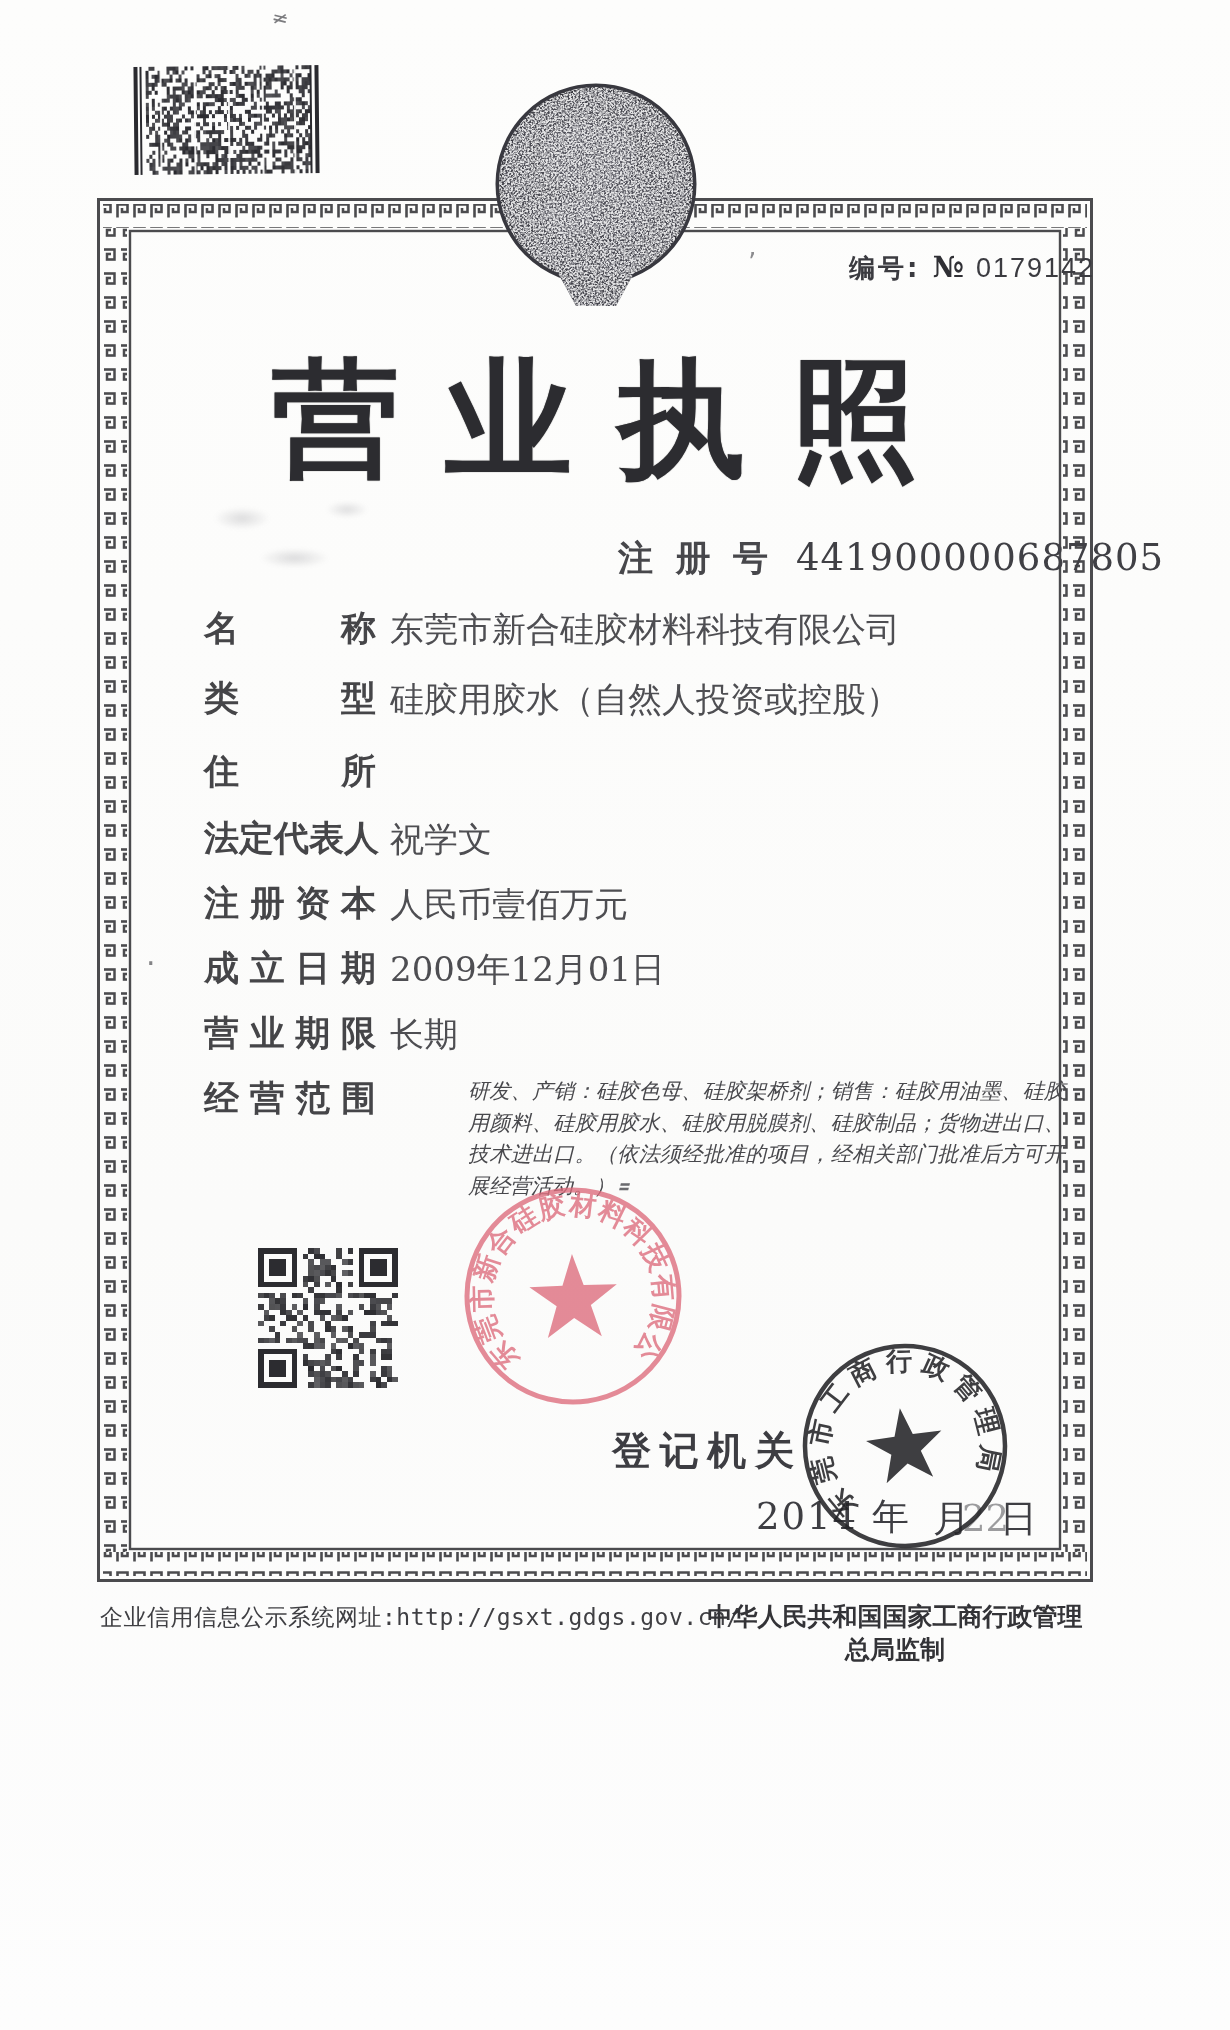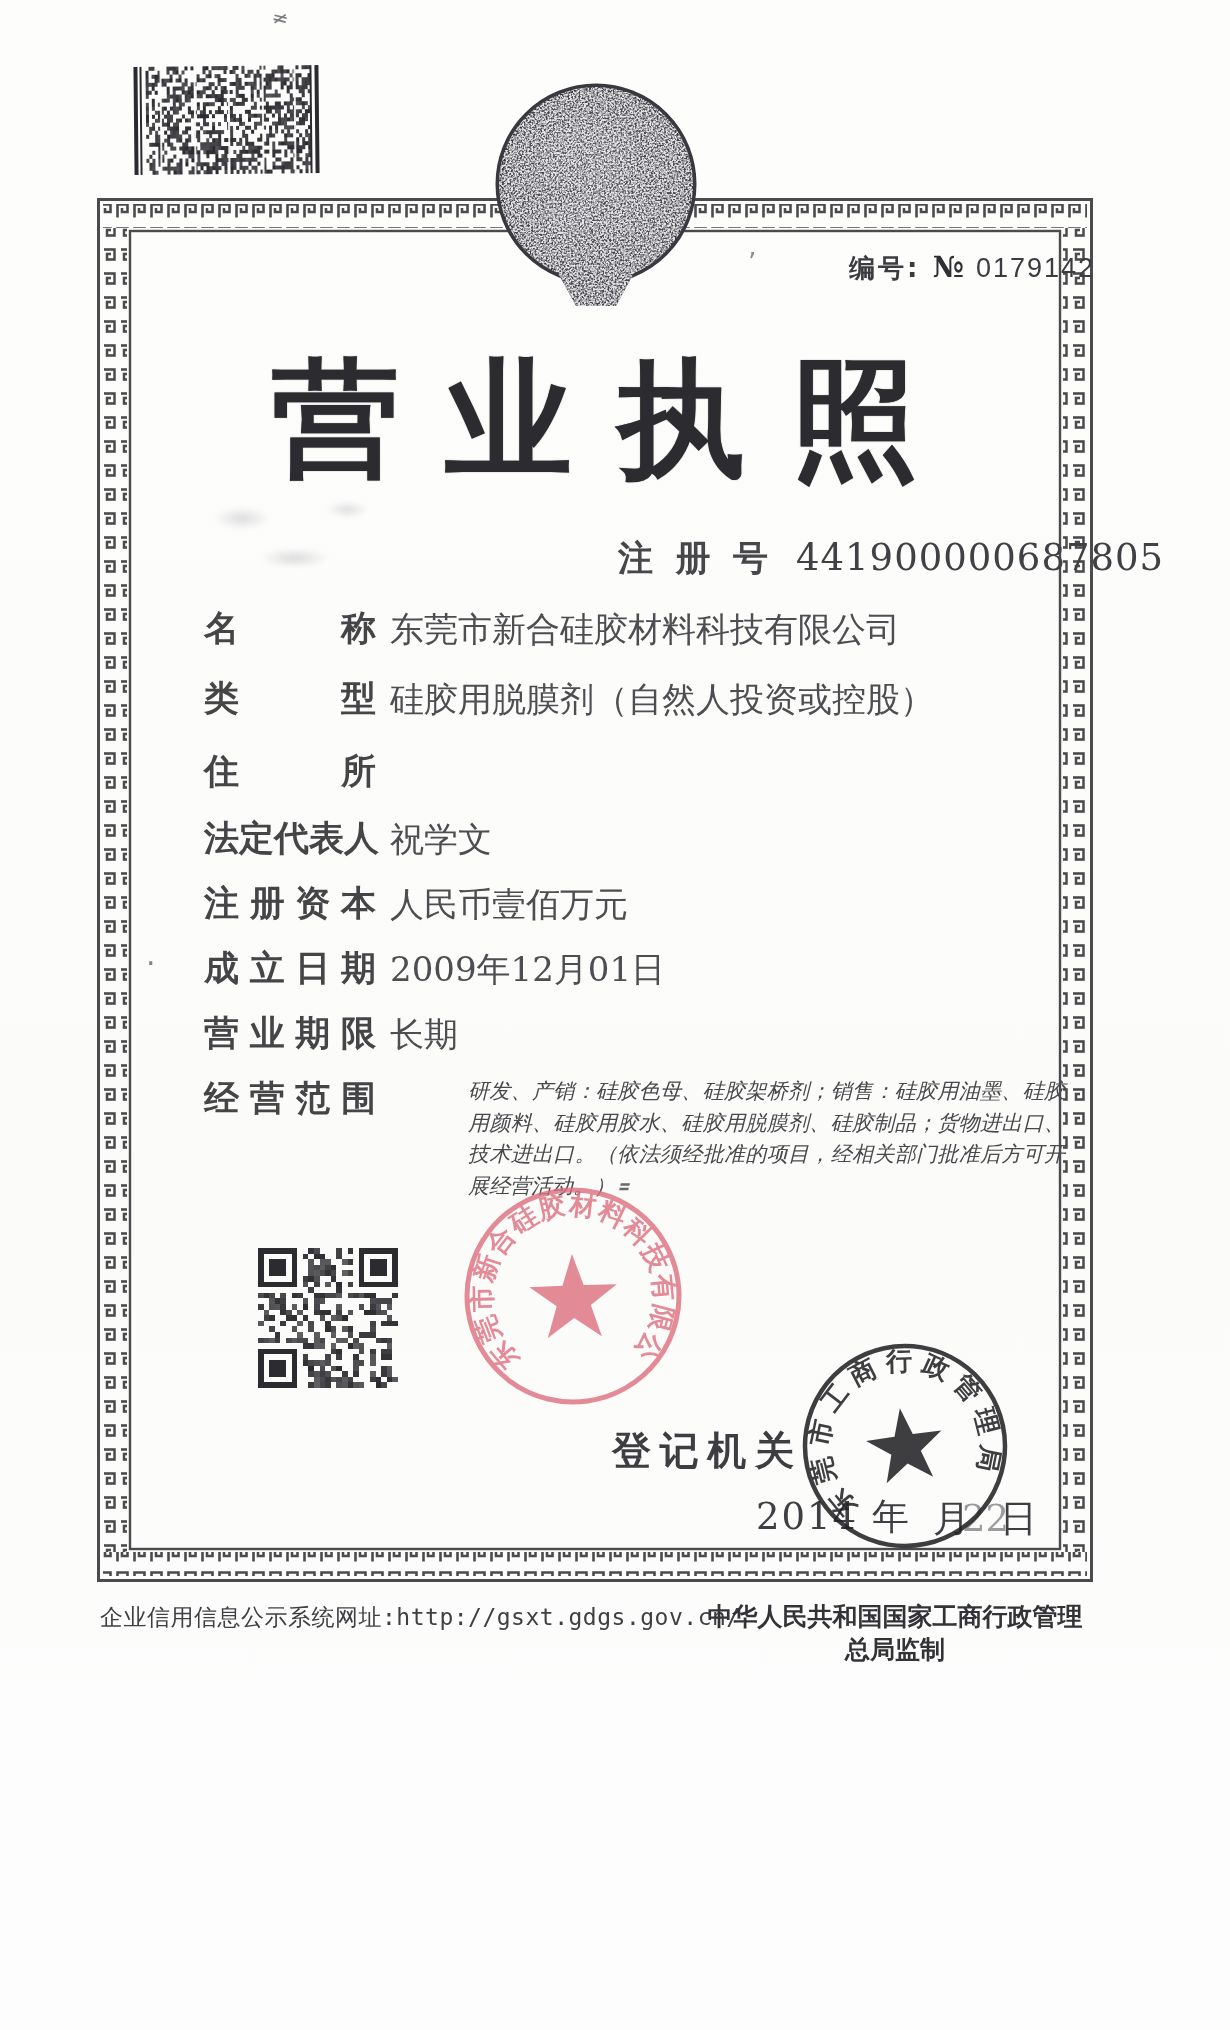--- a/index.html
+++ b/index.html
@@ -923,21 +923,21 @@
         <span>名</span>
         <span>称</span>
       </span>
     <span class="fvalue">东莞市新合硅胶材料科技有限公司</span>
   </div>
   <div class="frow" style="top:676px">
     <span class="flabel">
         <span>类</span>
         <span>型</span>
       </span>
-    <span class="fvalue">硅胶用脱膜剂（自然人投资或控股）</span>
+    <span class="fvalue">硅胶用胶水（自然人投资或控股）</span>
   </div>
   <div class="frow" style="top:749px">
     <span class="flabel">
         <span>住</span>
         <span>所</span>
       </span>
   </div>
   <div class="frow" style="top:816px">
     <span class="flabel">
         <span>法</span>

